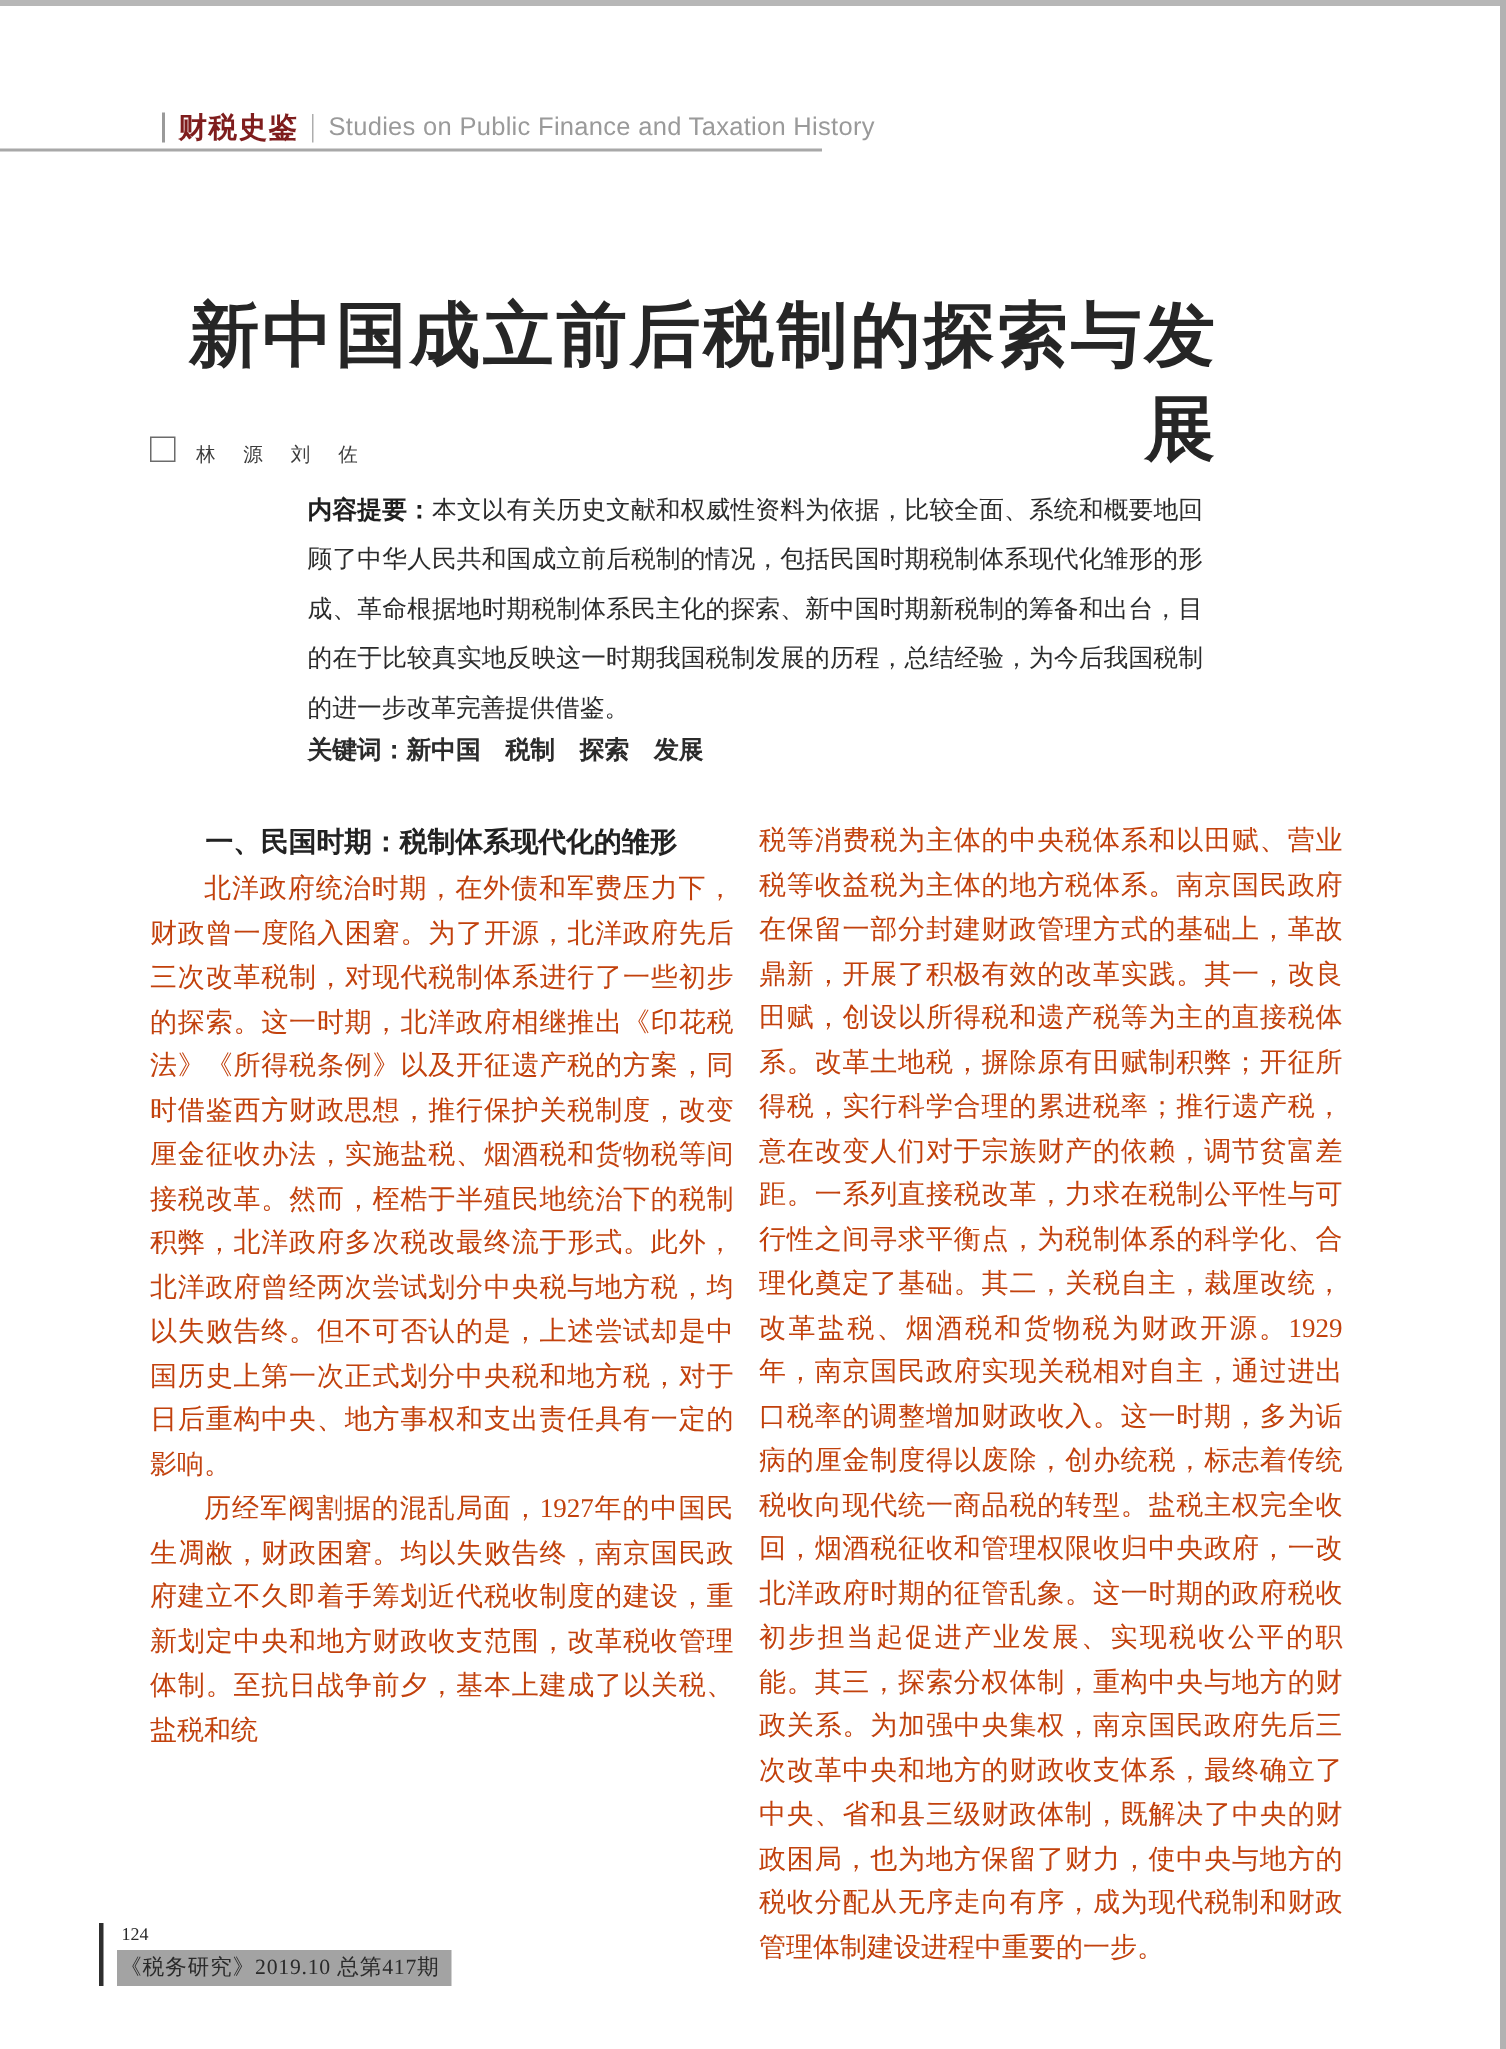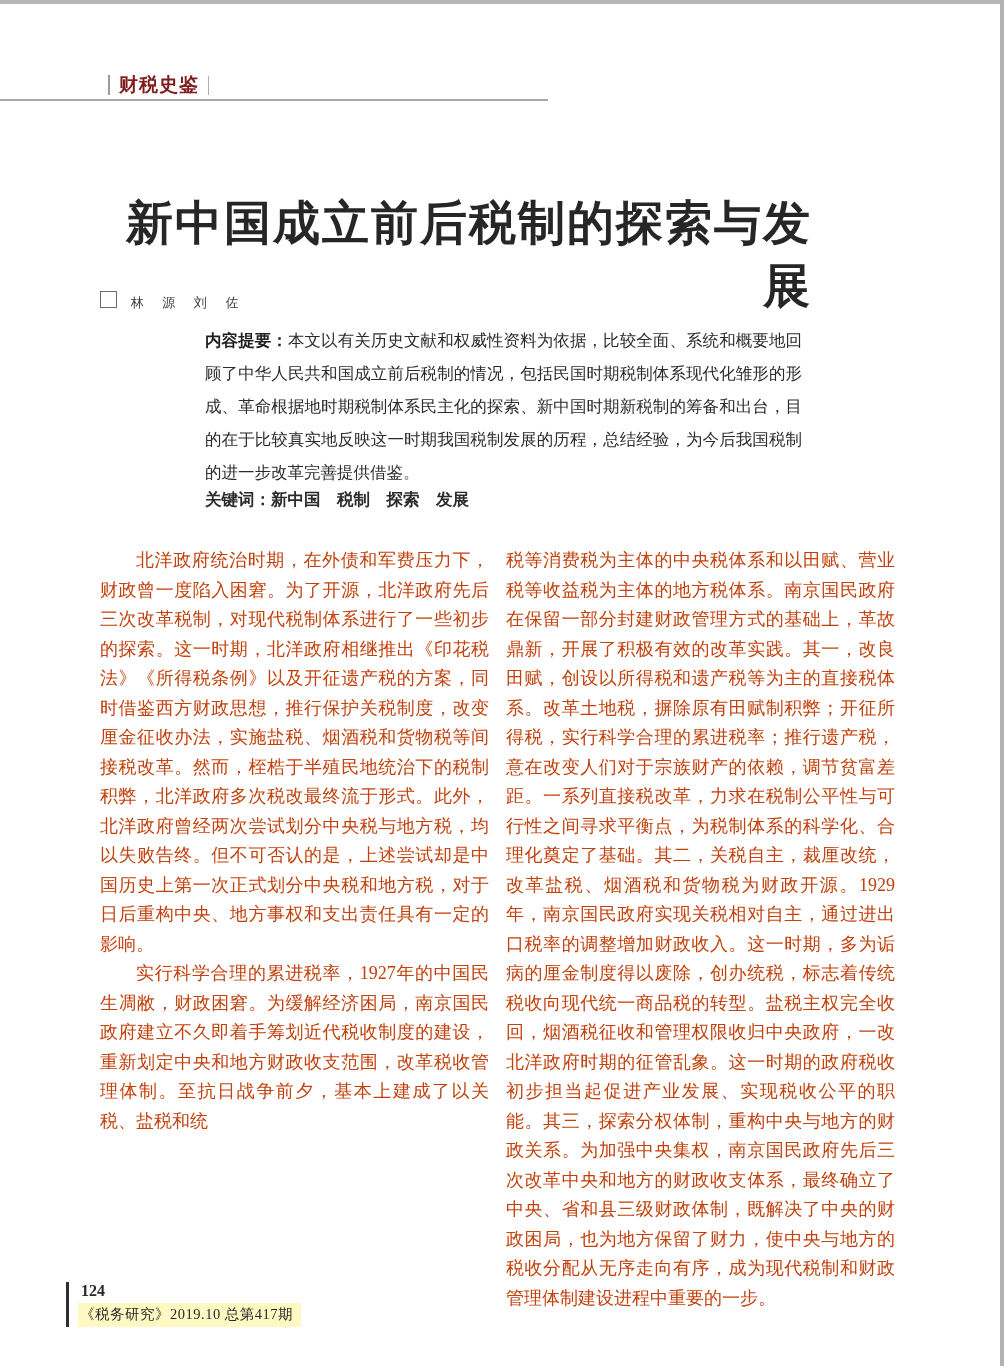--- a/index.html
+++ b/index.html
@@ -81,61 +81,63 @@
     color:#c2410c;
   }
   .col p.cont{text-indent:0;}
 
   
   .footer{
     position:absolute;top:1282px;left:66px;
     border-left:3px solid #2e2e2e;
     padding-left:9px;
   }
-  .page-number{font-size:16px;color:#2a2a2a;margin:0 0 3px 3px;font-weight:bold;}
+  .page-number{font-size:12px;color:#2a2a2a;margin:0 0 3px 3px;}
   .journal-line{
     font-size:14.5px;color:#2a2a2a;
-    background:#fef9c3;
+    background:#a3a3a3;
     padding:2px 8px 3px 2px;
     letter-spacing:0.5px;
     white-space:nowrap;
   }
 </style>
 </head>
 <body>
 
 <div class="scan-top"></div>
 <div class="scan-right"></div>
 
 <div class="header">
   <span class="header-tick"></span>
   <span class="header-cn">财税史鉴</span>
   <span class="header-div"></span>
+  <span class="header-en">Studies on Public Finance and Taxation History</span>
 </div>
 <div class="header-rule"></div>
 
 <h1 class="title" style="margin:0;">新中国成立前后税制的探索与发展</h1>
 
 <div class="authors">
   <span class="author-box"></span>
   <span class="author-names">林 源 刘 佐</span>
 </div>
 
 <div class="abstract">
   <span class="lbl">内容提要：</span><span>本文以有关历史文献和权威性资料为依据，比较全面、系统和概要地回顾了中华人民共和国成立前后税制的情况，包括民国时期税制体系现代化雏形的形成、革命根据地时期税制体系民主化的探索、新中国时期新税制的筹备和出台，目的在于比较真实地反映这一时期我国税制发展的历程，总结经验，为今后我国税制的进一步改革完善提供借鉴。</span>
 </div>
 
 <div class="keywords">
   <span>关键词：</span><span>新中国　税制　探索　发展</span>
 </div>
 
 <div class="columns">
   <div class="col">
+    <h3 class="sec-heading">一、民国时期：税制体系现代化的雏形</h3>
     <p>北洋政府统治时期，在外债和军费压力下，财政曾一度陷入困窘。为了开源，北洋政府先后三次改革税制，对现代税制体系进行了一些初步的探索。这一时期，北洋政府相继推出《印花税法》《所得税条例》以及开征遗产税的方案，同时借鉴西方财政思想，推行保护关税制度，改变厘金征收办法，实施盐税、烟酒税和货物税等间接税改革。然而，桎梏于半殖民地统治下的税制积弊，北洋政府多次税改最终流于形式。此外，北洋政府曾经两次尝试划分中央税与地方税，均以失败告终。但不可否认的是，上述尝试却是中国历史上第一次正式划分中央税和地方税，对于日后重构中央、地方事权和支出责任具有一定的影响。</p>
-    <p>实行科学合理的累进税率，1927年的中国民生凋敝，财政困窘。为缓解经济困局，南京国民政府建立不久即着手筹划近代税收制度的建设，重新划定中央和地方财政收支范围，改革税收管理体制。至抗日战争前夕，基本上建成了以关税、盐税和统</p>
+    <p>历经军阀割据的混乱局面，1927年的中国民生凋敝，财政困窘。均以失败告终，南京国民政府建立不久即着手筹划近代税收制度的建设，重新划定中央和地方财政收支范围，改革税收管理体制。至抗日战争前夕，基本上建成了以关税、盐税和统</p>
   </div>
   <div class="col">
     <p class="cont">税等消费税为主体的中央税体系和以田赋、营业税等收益税为主体的地方税体系。南京国民政府在保留一部分封建财政管理方式的基础上，革故鼎新，开展了积极有效的改革实践。其一，改良田赋，创设以所得税和遗产税等为主的直接税体系。改革土地税，摒除原有田赋制积弊；开征所得税，实行科学合理的累进税率；推行遗产税，意在改变人们对于宗族财产的依赖，调节贫富差距。一系列直接税改革，力求在税制公平性与可行性之间寻求平衡点，为税制体系的科学化、合理化奠定了基础。其二，关税自主，裁厘改统，改革盐税、烟酒税和货物税为财政开源。1929年，南京国民政府实现关税相对自主，通过进出口税率的调整增加财政收入。这一时期，多为诟病的厘金制度得以废除，创办统税，标志着传统税收向现代统一商品税的转型。盐税主权完全收回，烟酒税征收和管理权限收归中央政府，一改北洋政府时期的征管乱象。这一时期的政府税收初步担当起促进产业发展、实现税收公平的职能。其三，探索分权体制，重构中央与地方的财政关系。为加强中央集权，南京国民政府先后三次改革中央和地方的财政收支体系，最终确立了中央、省和县三级财政体制，既解决了中央的财政困局，也为地方保留了财力，使中央与地方的税收分配从无序走向有序，成为现代税制和财政管理体制建设进程中重要的一步。</p>
   </div>
 </div>
 
 <div class="footer">
   <div class="page-number">124</div>
   <div class="journal-line">《税务研究》2019.10 总第417期</div>
 </div>

